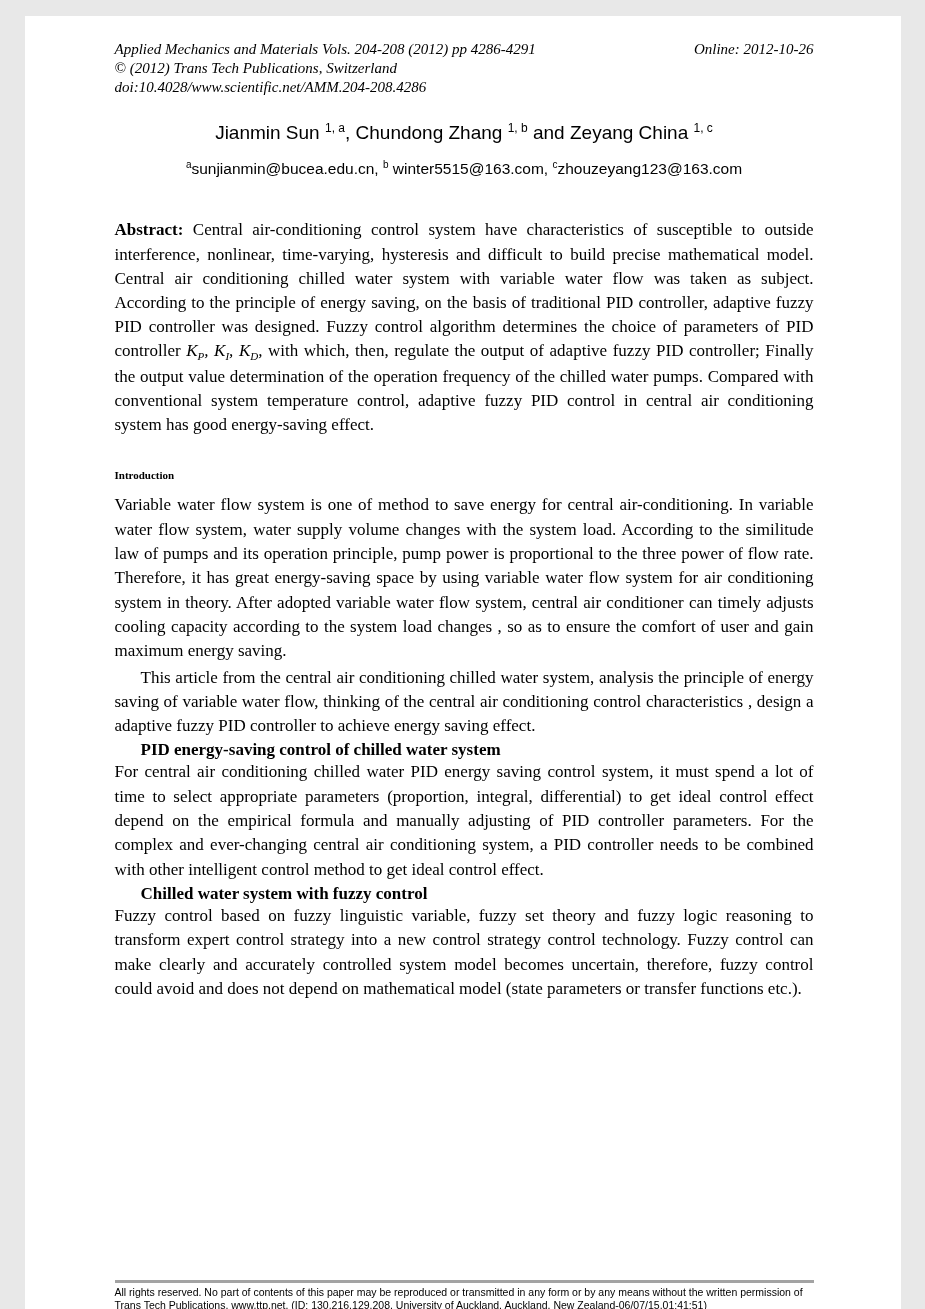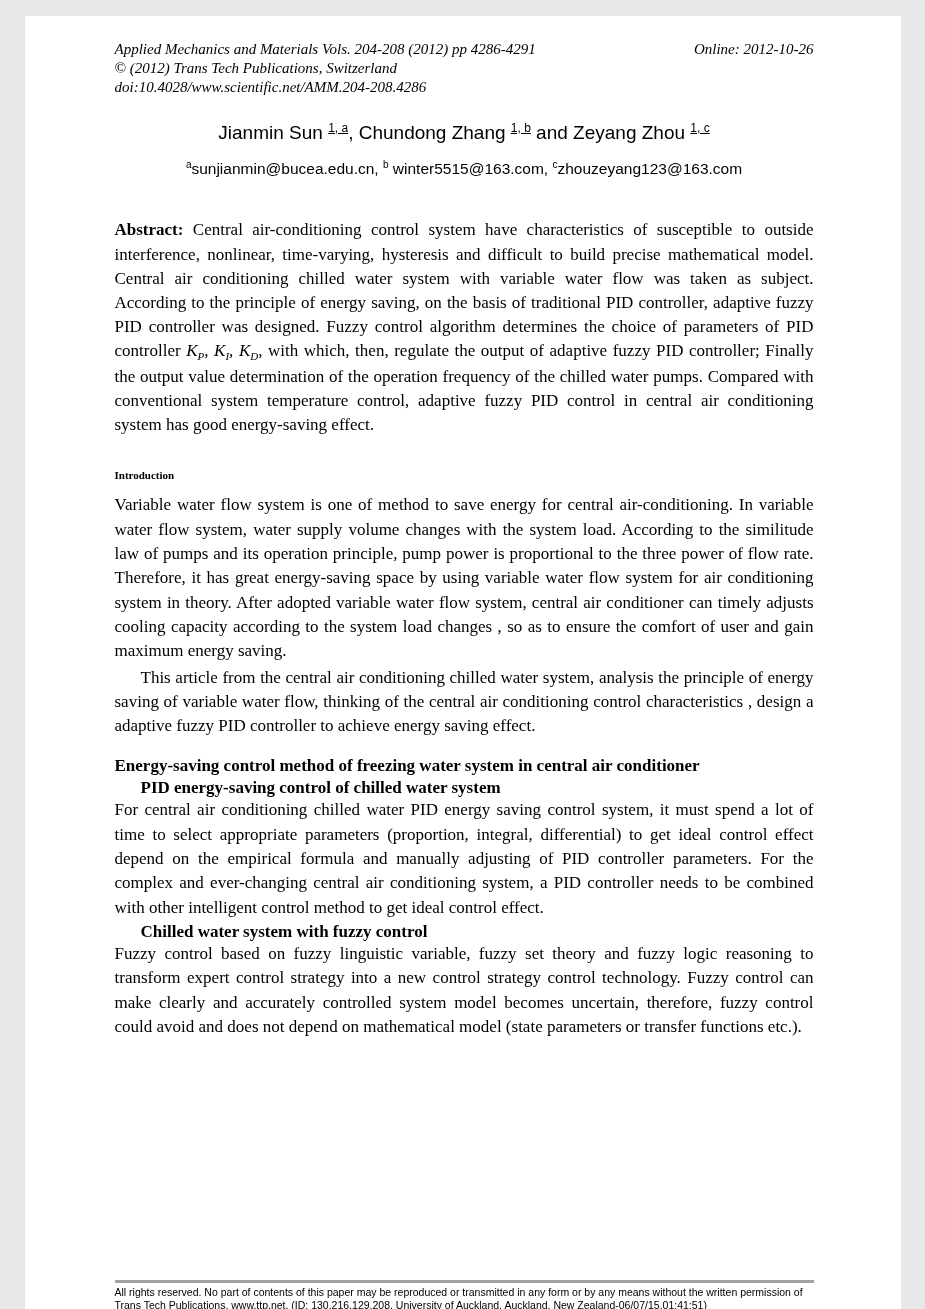--- a/index.html
+++ b/index.html
@@ -29,21 +29,21 @@
     margin: 32px 0 0 0;
   }
 
   
   .authors {
     font-family: "Liberation Sans", sans-serif;
     font-size: 19px;
     text-align: center;
     margin-top: 24px;
   }
-  .authors sup { font-size: 12px; text-decoration: underline; }
+  .authors sup { font-size: 12px; }
 
   
   .affiliation {
     font-family: "Liberation Sans", sans-serif;
     font-size: 16px;
     line-height: 1.6;
     text-align: center;
     margin-top: 26px;
     padding: 0 48px;
   }
@@ -127,34 +127,33 @@
     <div class="jheader">
       <div class="jheader-row">
         <span>Applied Mechanics and Materials Vols. 204-208 (2012) pp 4286-4291</span>
         <span>Online: 2012-10-26</span>
       </div>
       <div>© (2012) Trans Tech Publications, Switzerland</div>
       <div>doi:10.4028/www.scientific.net/AMM.204-208.4286</div>
     </div>
 
 
-    <div class="authors"><span>Jianmin Sun </span><sup>1, a</sup><span>, </span><span>Chundong Zhang </span><sup>1, b</sup><span> and </span><span>Zeyang Zhou </span><sup>1, c</sup></div>
+    <div class="authors"><span>Jianmin Sun </span><sup>1, a</sup><span>, </span><span>Chundong Zhang </span><sup>1, b</sup><span> and </span><span>Zeyang China </span><sup>1, c</sup></div>
 
 
     <div class="emails"><sup>a</sup><span>sunjianmin@bucea.edu.cn, </span><sup>b</sup><span> winter5515@163.com, </span><sup>c</sup><span>zhouzeyang123@163.com</span></div>
 
 
     <p class="abstract"><b>Abstract:</b><span> Central air-conditioning control system have characteristics of susceptible to outside interference, nonlinear, time-varying, hysteresis and difficult to build precise mathematical model. Central air conditioning chilled water system with variable water flow was taken as subject. According to the principle of energy saving, on the basis of traditional PID controller, adaptive fuzzy PID controller was designed. Fuzzy control algorithm determines the choice of parameters of PID controller </span><span class="math"><span>K</span><sub>P</sub><span>, </span><span>K</span><sub>I</sub><span>, </span><span>K</span><sub>D</sub><span>,</span></span><span> with which, then, regulate the output of adaptive fuzzy PID controller; Finally the output value determination of the operation frequency of the chilled water pumps. Compared with conventional system temperature control, adaptive fuzzy PID control in central air conditioning system has good energy-saving effect.</span></p>
 
     <h2 class="section-heading">Introduction</h2>
 
     <p class="para">Variable water flow system is one of method to save energy for central air-conditioning. In variable water flow system, water supply volume changes with the system load. According to the similitude law of pumps and its operation principle, pump power is proportional to the three power of flow rate. Therefore, it has great energy-saving space by using variable water flow system for air conditioning system in theory. After adopted variable water flow system, central air conditioner can timely adjusts cooling capacity according to the system load changes , so as to ensure the comfort of user and gain maximum energy saving.</p>
     <p class="para indent gap-top">This article from the central air conditioning chilled water system, analysis the principle of energy saving of variable water flow, thinking of the central air conditioning control characteristics , design a adaptive fuzzy PID controller to achieve energy saving effect.</p>
 
-    <h2 class="section-heading2">Energy-saving control method of freezing water system in central air conditioner</h2>
 
     <h3 class="sub-heading">PID energy-saving control of chilled water system</h3>
     <p class="para">For central air conditioning chilled water PID energy saving control system, it must spend a lot of time to select appropriate parameters (proportion, integral, differential) to get ideal control effect depend on the empirical formula and manually adjusting of PID controller parameters. For the complex and ever-changing central air conditioning system, a PID controller needs to be combined with other intelligent control method to get ideal control effect.</p>
 
     <h3 class="sub-heading">Chilled water system with fuzzy control</h3>
     <p class="para">Fuzzy control based on fuzzy linguistic variable, fuzzy set theory and fuzzy logic reasoning to transform expert control strategy into a new control strategy control technology. Fuzzy control can make clearly and accurately controlled system model becomes uncertain, therefore, fuzzy control could avoid and does not depend on mathematical model (state parameters or transfer functions etc.).</p>
 
   </div>
 
   <div class="footer">

